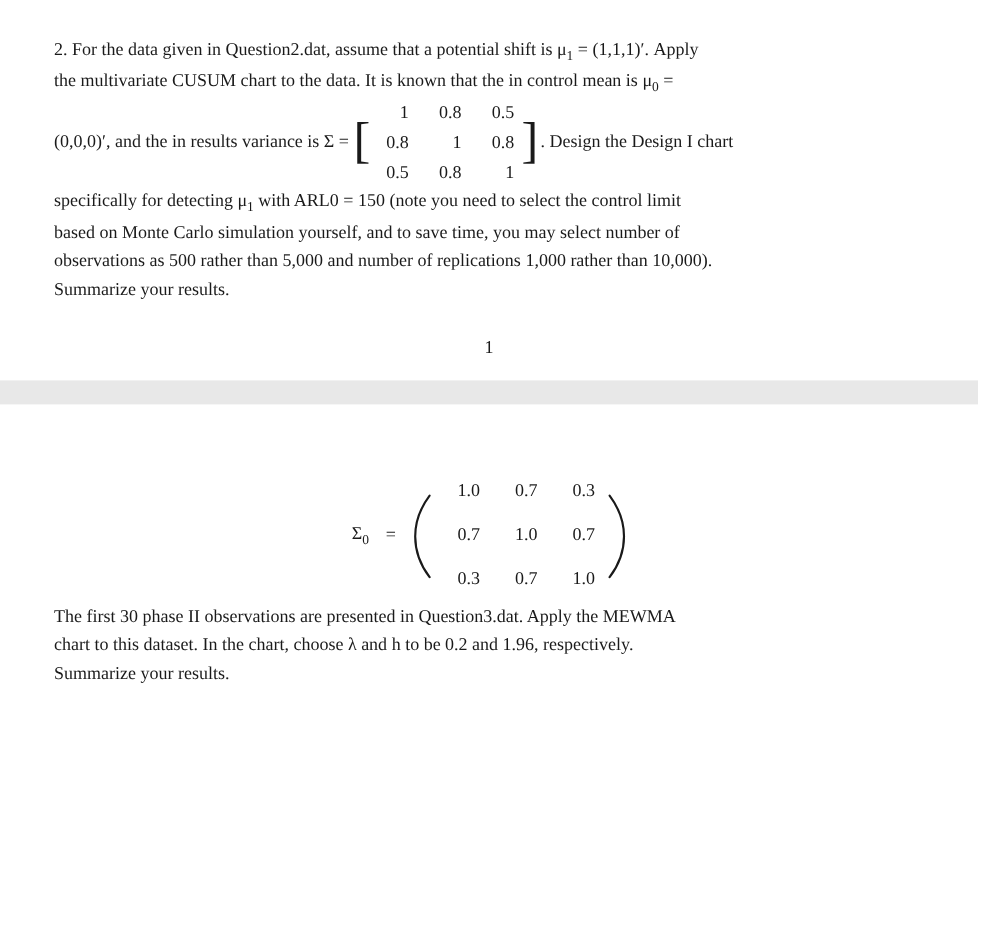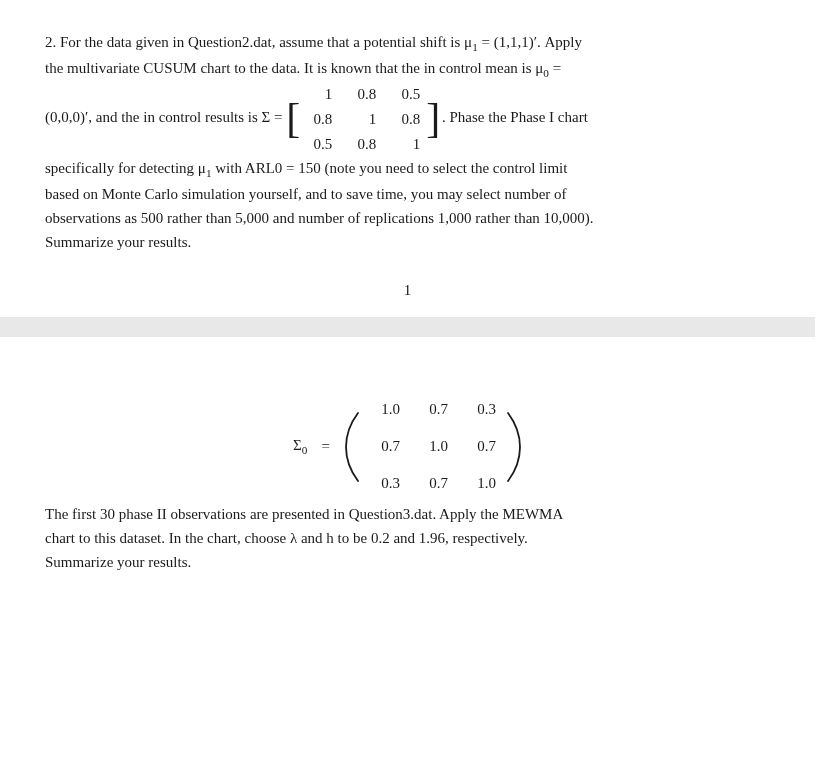--- a/index.html
+++ b/index.html
@@ -149,21 +149,21 @@
   <div class="question-block">
     <div class="question-text">
       
       <span>2.</span>
       For the data given in Question2.dat, assume that a potential shift is μ<sub>1</sub> = (1,1,1)′. Apply
       
       <br>
       the multivariate CUSUM chart to the data. It is known that the in control mean is μ<sub>0</sub> =
       
       <br>
-      <span>(0,0,0)′, and the in control results is Σ = </span>
+      <span>(0,0,0)′, and the in results variance is Σ = </span>
       
       <span class="sq-bracket-matrix">
         <span class="sq-bracket-l">[</span>
         <span class="sq-matrix-data">
           <span class="sq-matrix-row">
             <span>1</span>
             <span>0.8</span>
             <span>0.5</span>
           </span>
           <span class="sq-matrix-row">
@@ -172,21 +172,21 @@
             <span>0.8</span>
           </span>
           <span class="sq-matrix-row">
             <span>0.5</span>
             <span>0.8</span>
             <span>1</span>
           </span>
         </span>
         <span class="sq-bracket-r">]</span>
       </span>
-      <span>. Phase the Phase I chart</span>
+      <span>. Design the Design I chart</span>
       <br>
       specifically for detecting μ<sub>1</sub> with ARL0 = 150 (note you need to select the control limit
       <br>
       based on Monte Carlo simulation yourself, and to save time, you may select number of
       <br>
       observations as 500 rather than 5,000 and number of replications 1,000 rather than 10,000).
       <br>
       Summarize your results.
     </div>
   </div>

